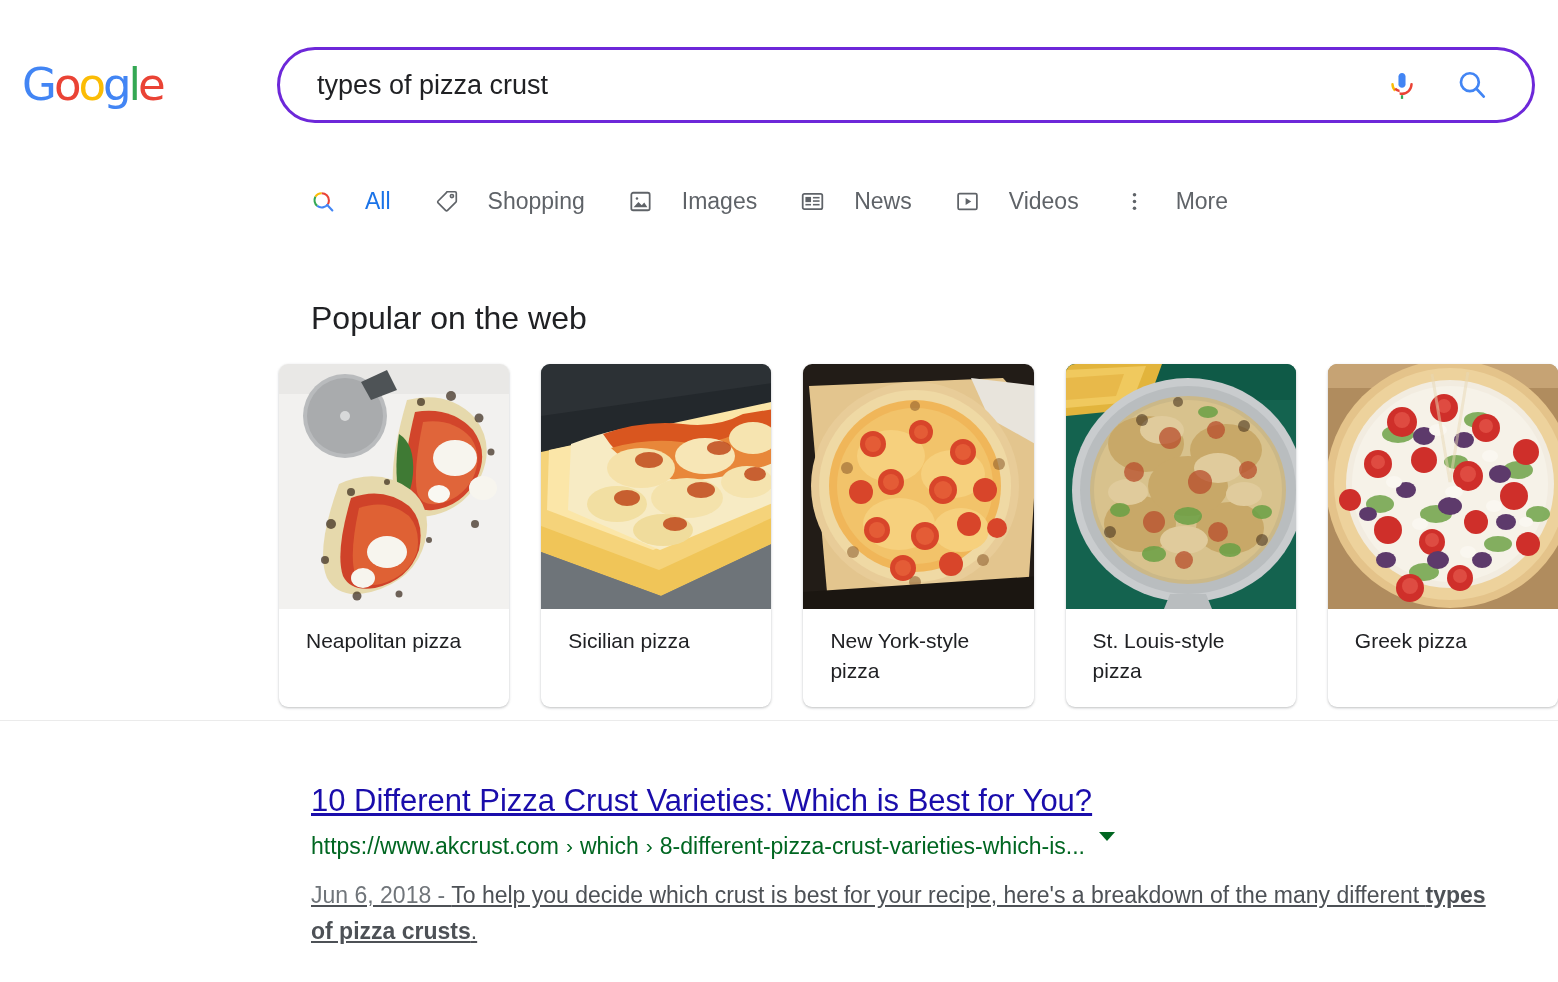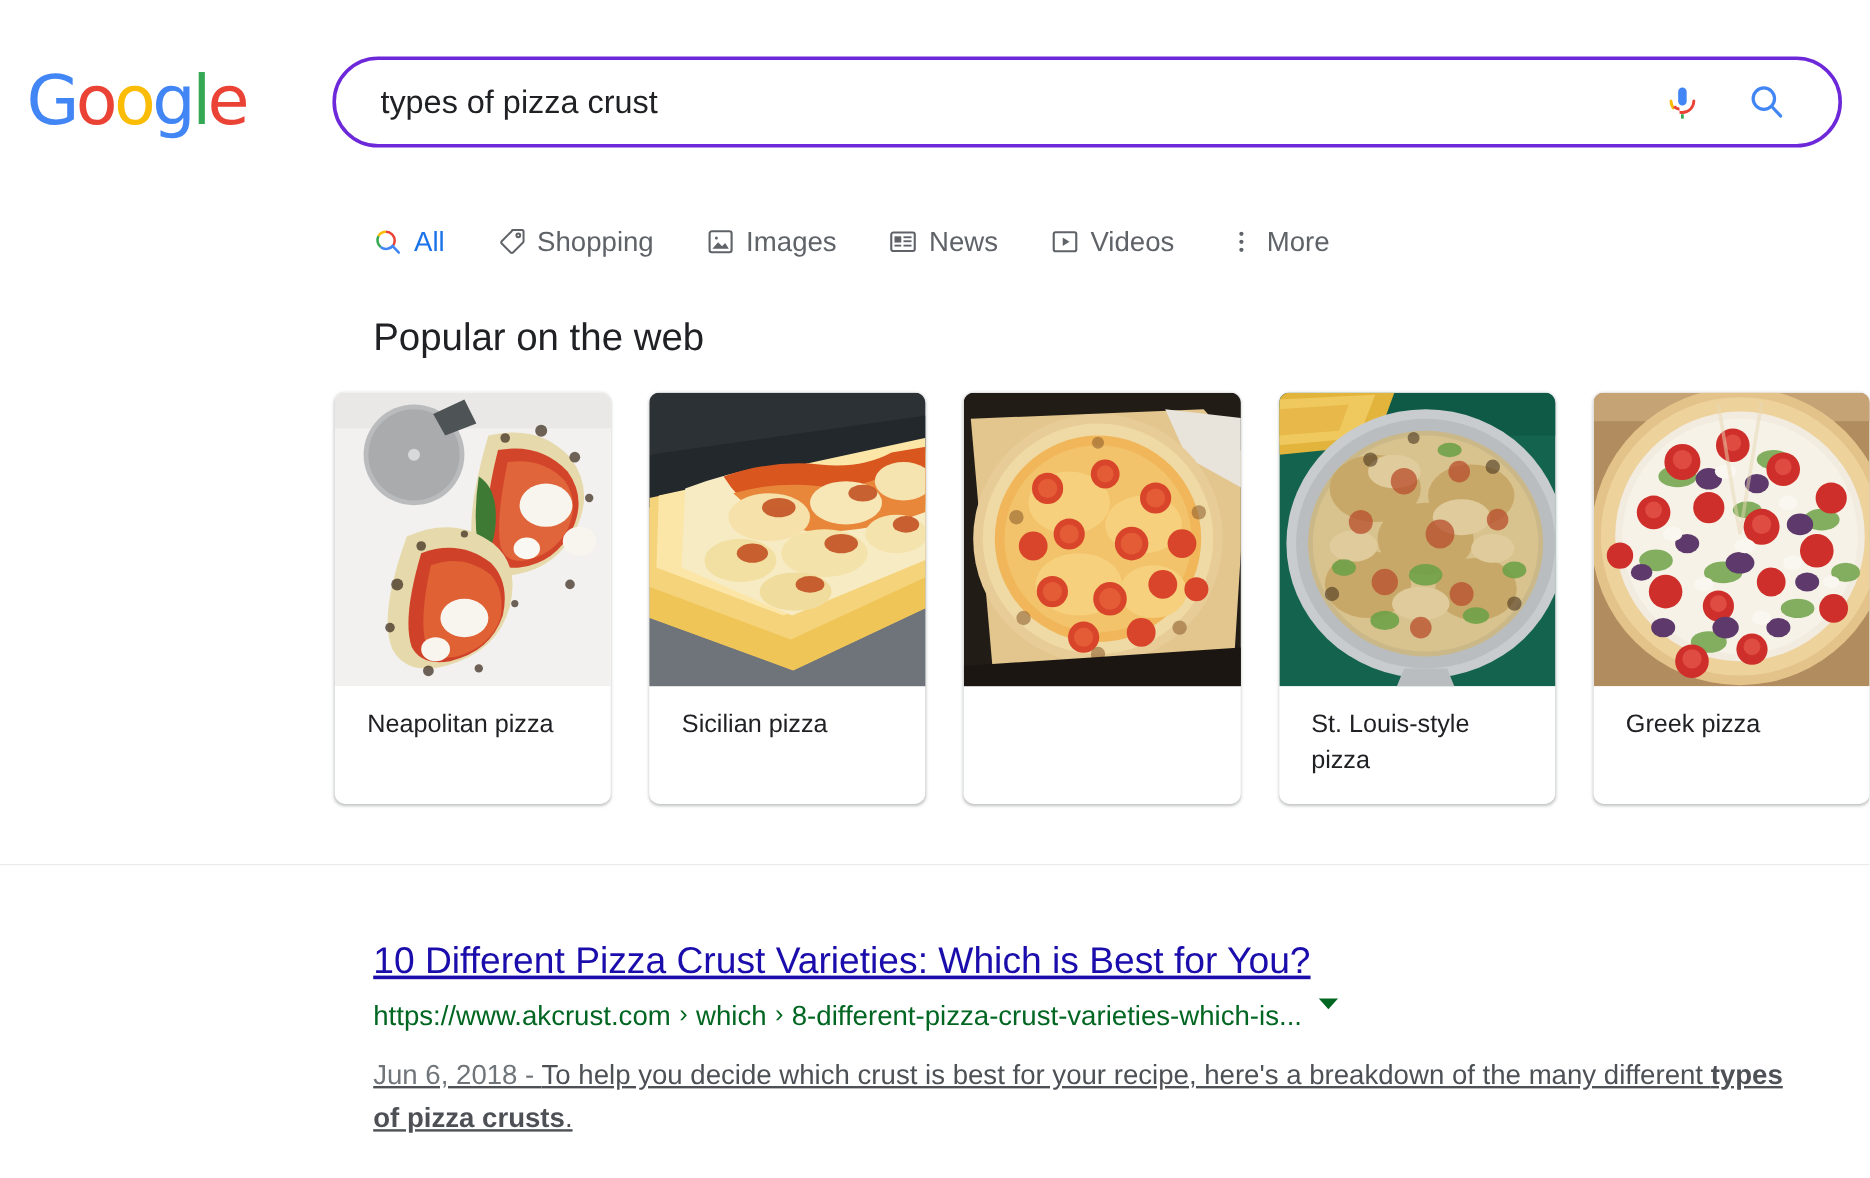--- a/index.html
+++ b/index.html
@@ -18,21 +18,21 @@
 
   
   .header {
     position: relative;
     height: 160px;
   }
   .logo {
     position: absolute;
     left: 22px;
     top: 53px;
-    font-size: 57px;
+    font-size: 45px;
     line-height: 63px;
     letter-spacing: -3px;
     font-family: "DejaVu Sans", sans-serif;
     font-weight: 400;
     user-select: none;
   }
   .logo .b { color: #4285F4; }
   .logo .r { color: #EA4335; }
   .logo .y { color: #FBBC05; }
   .logo .g { color: #34A853; }
@@ -85,21 +85,21 @@
     align-items: center;
   }
   .tabs {
     display: flex;
     align-items: center;
     margin-left: 311px;
   }
   .tab {
     display: flex;
     align-items: center;
-    gap: 9px;
+    gap: 29px;
     margin-right: 43px;
     cursor: pointer;
     white-space: nowrap;
   }
   .tab .tab-label {
     font-size: 23px;
     color: #5f6368;
     line-height: 1;
   }
   .tab.active .tab-label { color: #1a73e8; }
@@ -128,20 +128,21 @@
     left: 0;
     top: 262px;
     width: 100%;
   }
   .popular-title {
     margin-left: 311px;
     font-size: 32px;
     color: #202124;
     font-weight: 400;
     line-height: 1.2;
+    margin-top: 37px;
   }
   .cards {
     display: flex;
     margin-left: 279px;
     margin-top: 27px;
     gap: 32px;
   }
   .card {
     width: 239px;
     background: #fff;
@@ -443,20 +444,21 @@
             <circle cx="44" cy="104" r="6"></circle>
               <circle cx="196" cy="100" r="6"></circle>
             <circle cx="50" cy="188" r="6"></circle>
               <circle cx="180" cy="196" r="6"></circle>
             <circle cx="112" cy="42" r="5"></circle>
               <circle cx="112" cy="218" r="6"></circle>
           </g>
           <path d="M0 228 L239 212 L239 245 L0 245 Z" fill="#1b1611"></path>
         </svg>
       </div>
+      <div class="card-label">New York-style pizza</div>
     </div>
 
     <div class="card">
       <div class="card-img">
         <svg viewBox="0 0 239 245" preserveAspectRatio="xMidYMid slice">
           <rect width="239" height="245" fill="#14634f"></rect>
           <rect x="0" y="0" width="239" height="36" fill="#0f5a47"></rect>
           <path d="M0 0 L96 0 L80 44 L0 52 Z" fill="#e2b43c"></path>
           <path d="M0 6 L80 2 L66 38 L0 44 Z" fill="#f0c95e"></path>
           <path d="M0 14 L58 10 L50 32 L0 36 Z" fill="#e8b94a"></path>

